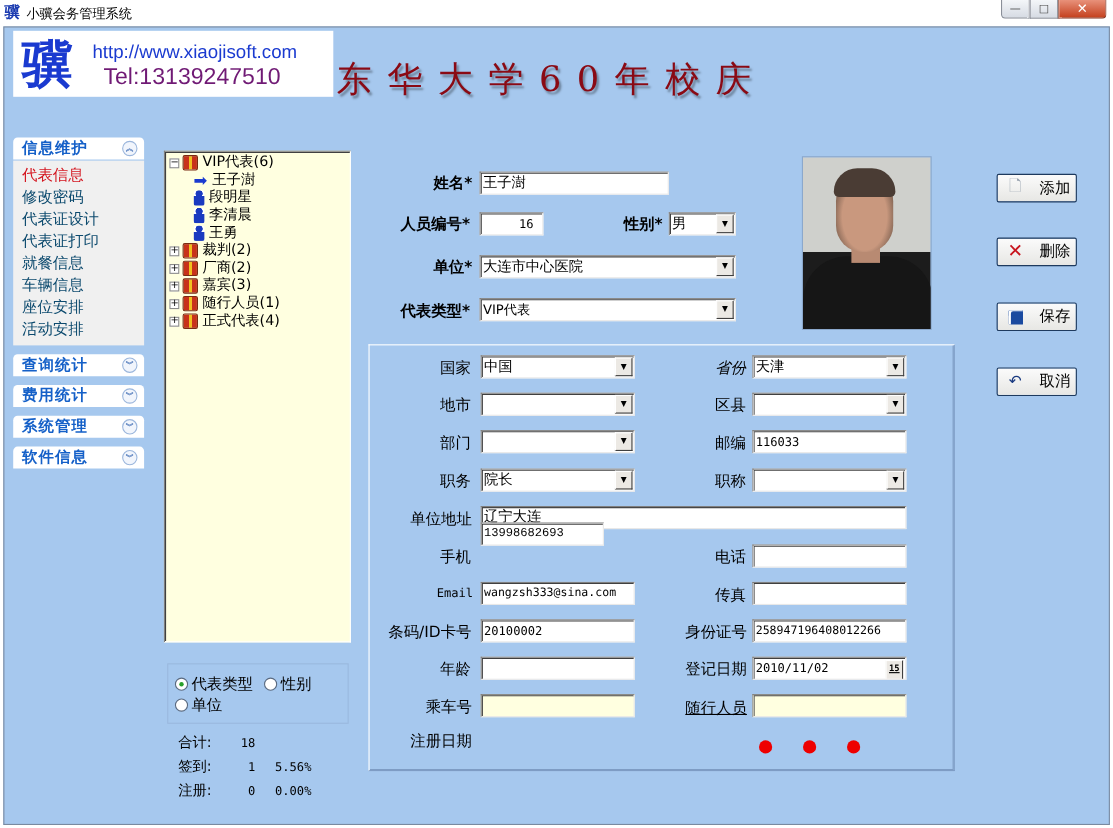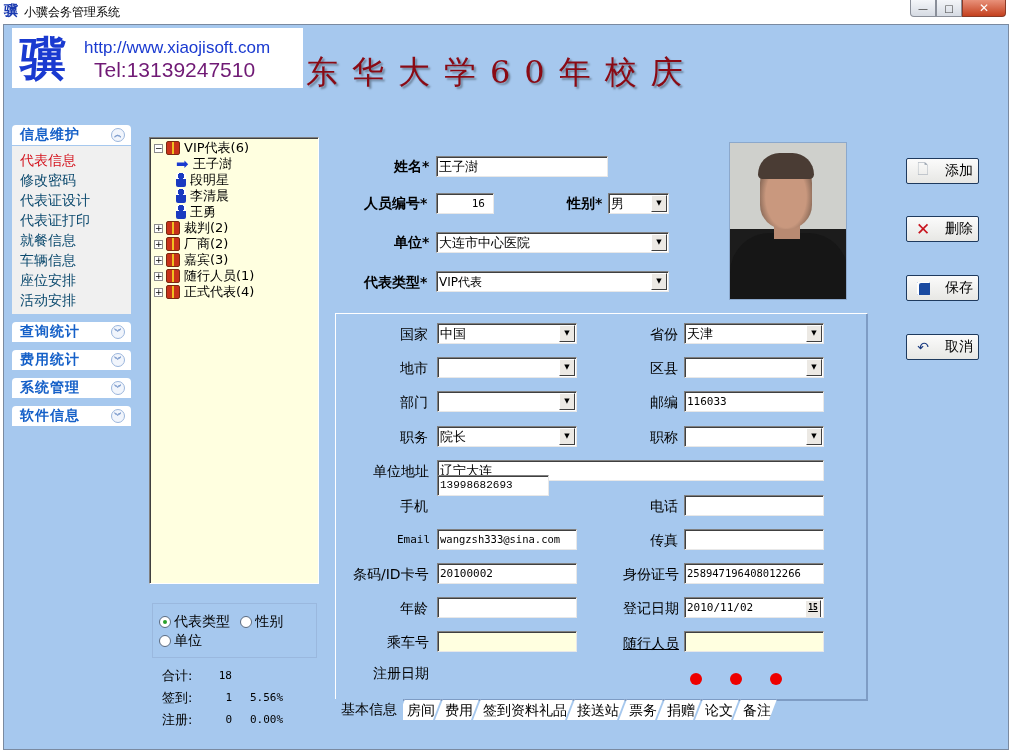--- a/index.html
+++ b/index.html
@@ -259,21 +259,21 @@
     <span class="ico" style="color:#1a3a80">↶</span>
     <span>取消</span>
   </div>
 
   <div class="panel"></div>
 
   <span class="lbl" style="left:396px; top:301px;">国家</span>
   <div class="field" style="left:433px; top:298px; width:140px;">
     <span>中国</span><span class="ddbtn">▼</span>
   </div>
-  <span class="lbl" style="left:646px; top:301px;">省份</span>
+  <span class="lbl" style="left:646px; top:301px;font-style:italic;">省份</span>
   <div class="field" style="left:680px; top:298px; width:140px;">
     <span>天津</span><span class="ddbtn">▼</span>
   </div>
 
   <span class="lbl" style="left:396px; top:335px;">地市</span>
   <div class="field" style="left:433px; top:332px; width:140px;">
     <span></span><span class="ddbtn">▼</span>
   </div>
   <span class="lbl" style="left:646px; top:335px;">区县</span>
   <div class="field" style="left:680px; top:332px; width:140px;">
@@ -325,25 +325,14 @@
   <span class="lbl" style="left:383px; top:609px;">乘车号</span>
   <div class="field yellow" style="left:433px; top:606px; width:140px;"></div>
   <span class="lbl link" style="left:619px; top:610px;">随行人员</span>
   <div class="field yellow" style="left:680px; top:606px; width:140px;"></div>
 
   <span class="lbl" style="left:369px; top:640px;">注册日期</span>
   <div class="dots" style="left:686px;"></div>
   <div class="dots" style="left:726px;"></div>
   <div class="dots" style="left:766px;"></div>
 
-  <div class="tabs">
-    <div class="tab active">基本信息</div>
-    <div class="tab">房间</div>
-    <div class="tab">费用</div>
-    <div class="tab">签到资料礼品</div>
-    <div class="tab">接送站</div>
-    <div class="tab">票务</div>
-    <div class="tab">捐赠</div>
-    <div class="tab">论文</div>
-    <div class="tab">备注</div>
-  </div>
 
 </div>
 
 </body></html>

